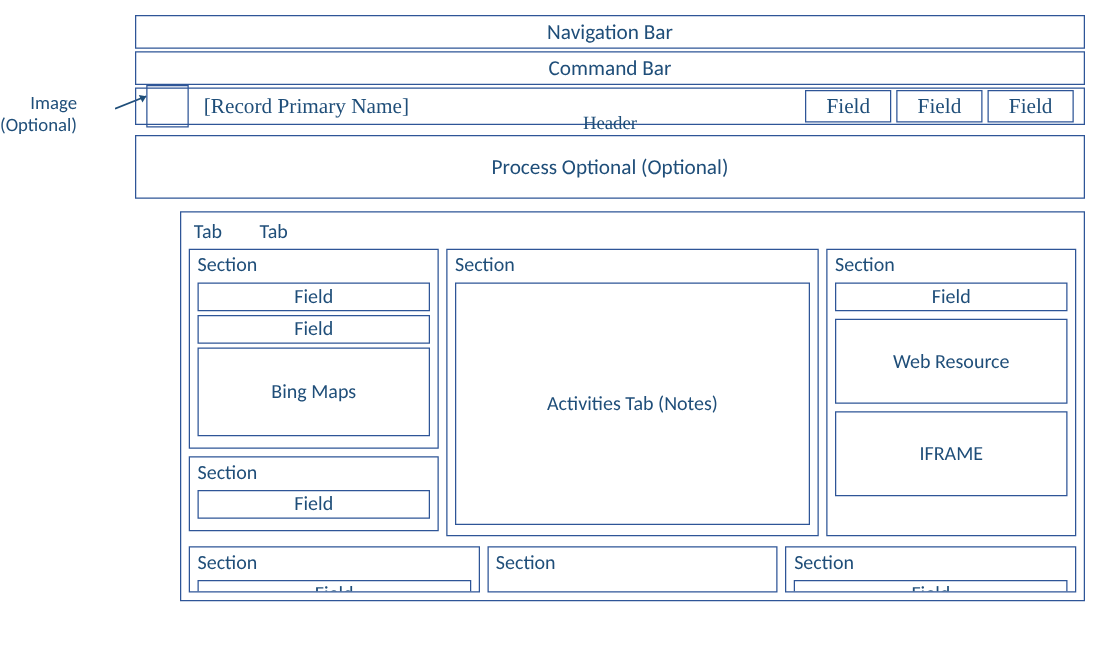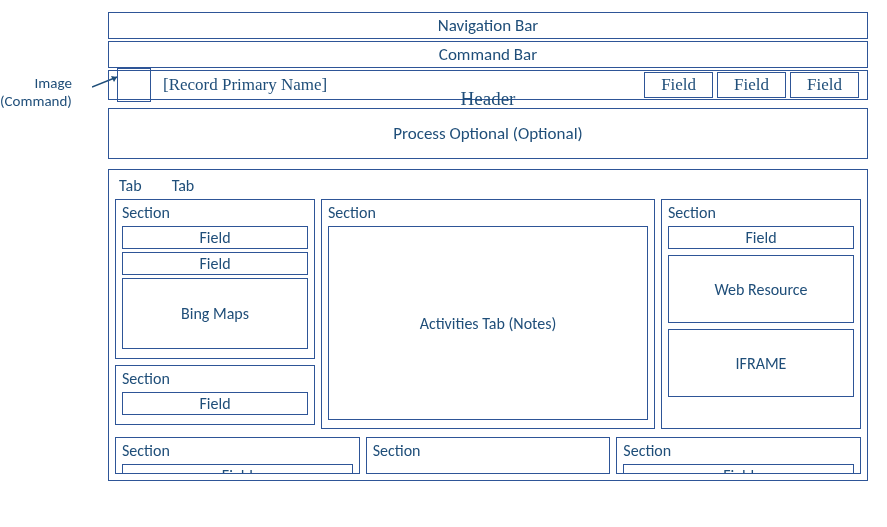--- a/index.html
+++ b/index.html
@@ -58,21 +58,21 @@
       flex-shrink: 0;
     }
     .primary-name {
       margin-left: 12px;
       font-size: 17px;
     }
     .header-center {
       position: absolute;
       left: 50%;
       transform: translateX(-50%);
-      font-size: 19px;
+      font-size: 15px;
       margin-top: 28px;
     }
     .header-fields {
       margin-left: auto;
       display: flex;
       gap: 4px;
     }
     .field-box {
       border: 1.5px solid #2e5597;
       padding: 2px 16px;
@@ -82,20 +82,21 @@
     .process-control {
       border: 1.5px solid #2e5597;
       text-align: center;
       font-size: 17px;
       padding: 14px 0;
       margin-bottom: 10px;
     }
     .form-outer {
       border: 1.5px solid #2e5597;
       padding: 6px;
+      margin-left: 36px;
     }
     .tabs {
       display: flex;
       gap: 30px;
       font-size: 16px;
       padding: 0 4px 4px 4px;
     }
     .three-col {
       display: grid;
       grid-template-columns: 200px 1fr 200px;
@@ -145,21 +146,21 @@
       margin-top: 8px;
     }
     .row2 .section { padding-bottom: 0; }
     .clip { position: relative; height: 37px; overflow: hidden; }
   </style>
 </head>
 <body>
 
 <div class="callout">
   <span>Image</span><br>
-  <span>(Command)</span>
+  <span>(Optional)</span>
 </div>
 <svg class="arrow" viewBox="0 0 30 18">
   <line x1="0" y1="16" x2="25" y2="6" stroke="#1f4e79" stroke-width="1.5"></line>
   <polygon points="25,6 19,5 22,11" fill="#1f4e79"></polygon>
 </svg>
 
 <div class="main">
 
   <div class="bar"><span>Navigation Bar</span></div>
   <div class="bar"><span>Command Bar</span></div>

